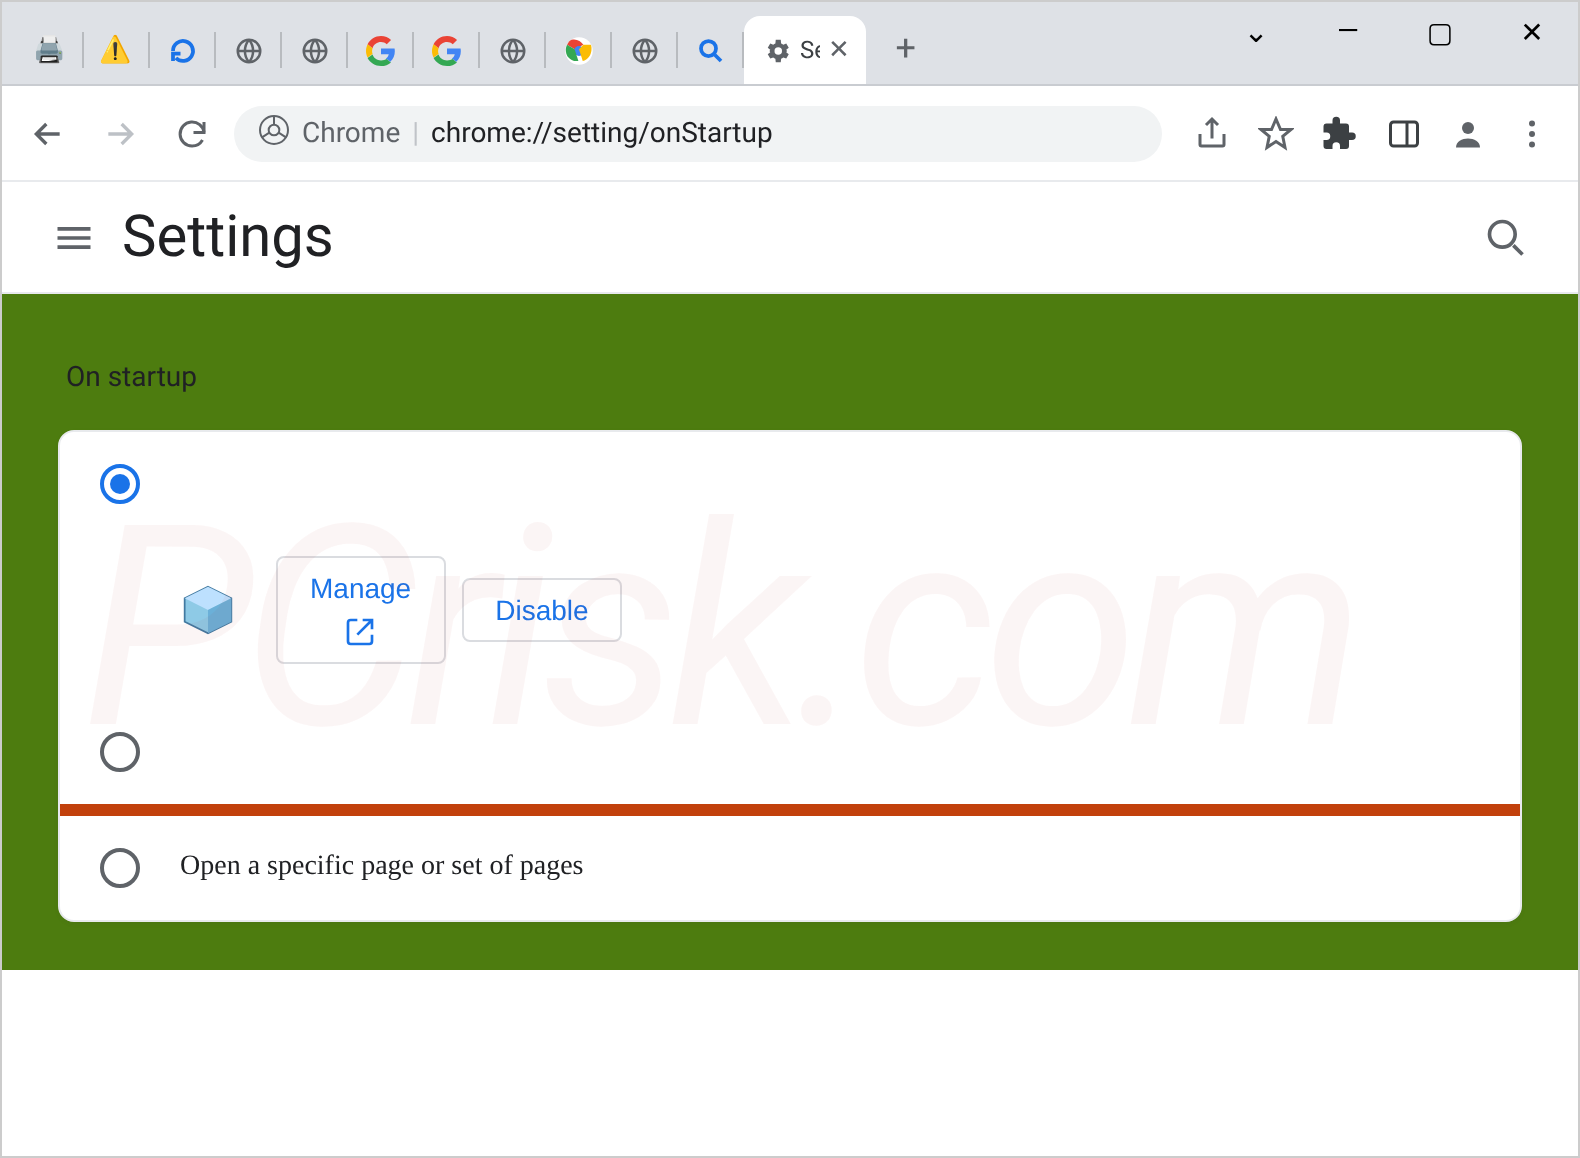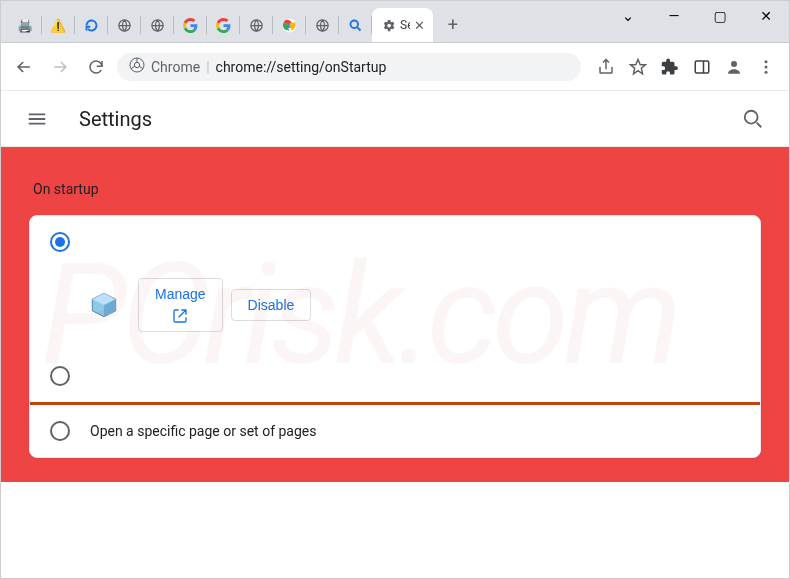--- a/index.html
+++ b/index.html
@@ -160,58 +160,58 @@
 .hamburger {
   width: 40px;
   height: 40px;
   display: flex;
   align-items: center;
   justify-content: center;
   cursor: pointer;
   color: #5f6368;
 }
 .page-title {
-  font-size: 20px;
+  font-size: 29px;
   color: #202124;
-  margin-left: 22px;
+  margin-left: 4px;
 }
 .header-search {
   margin-left: auto;
   width: 40px;
   height: 40px;
   display: flex;
   align-items: center;
   justify-content: center;
   color: #5f6368;
   cursor: pointer;
 }
 
 
 .content {
   padding: 24px 28px;
-  background: #ef4444;
+  background: #4d7c0f;
 }
 .section-title {
   font-size: 14px;
   color: #202124;
   margin: 10px 4px 18px;
 }
 .card {
   border: 1px solid #e8eaed;
   border-radius: 8px;
   box-shadow: 0 1px 2px rgba(60,64,67,0.08);
   background: #fff;
 }
 .row {
   display: flex;
   align-items: center;
   padding: 16px 20px;
   min-height: 52px;
 }
-.row + .row { border-top: 3px solid #c2410c; }
+.row + .row { border-top: 6px solid #c2410c; font-family: Liberation Serif, serif; }
 .radio {
   width: 20px;
   height: 20px;
   border: 2px solid #5f6368;
   border-radius: 50%;
   margin-right: 20px;
   display: flex;
   align-items: center;
   justify-content: center;
   cursor: pointer;

